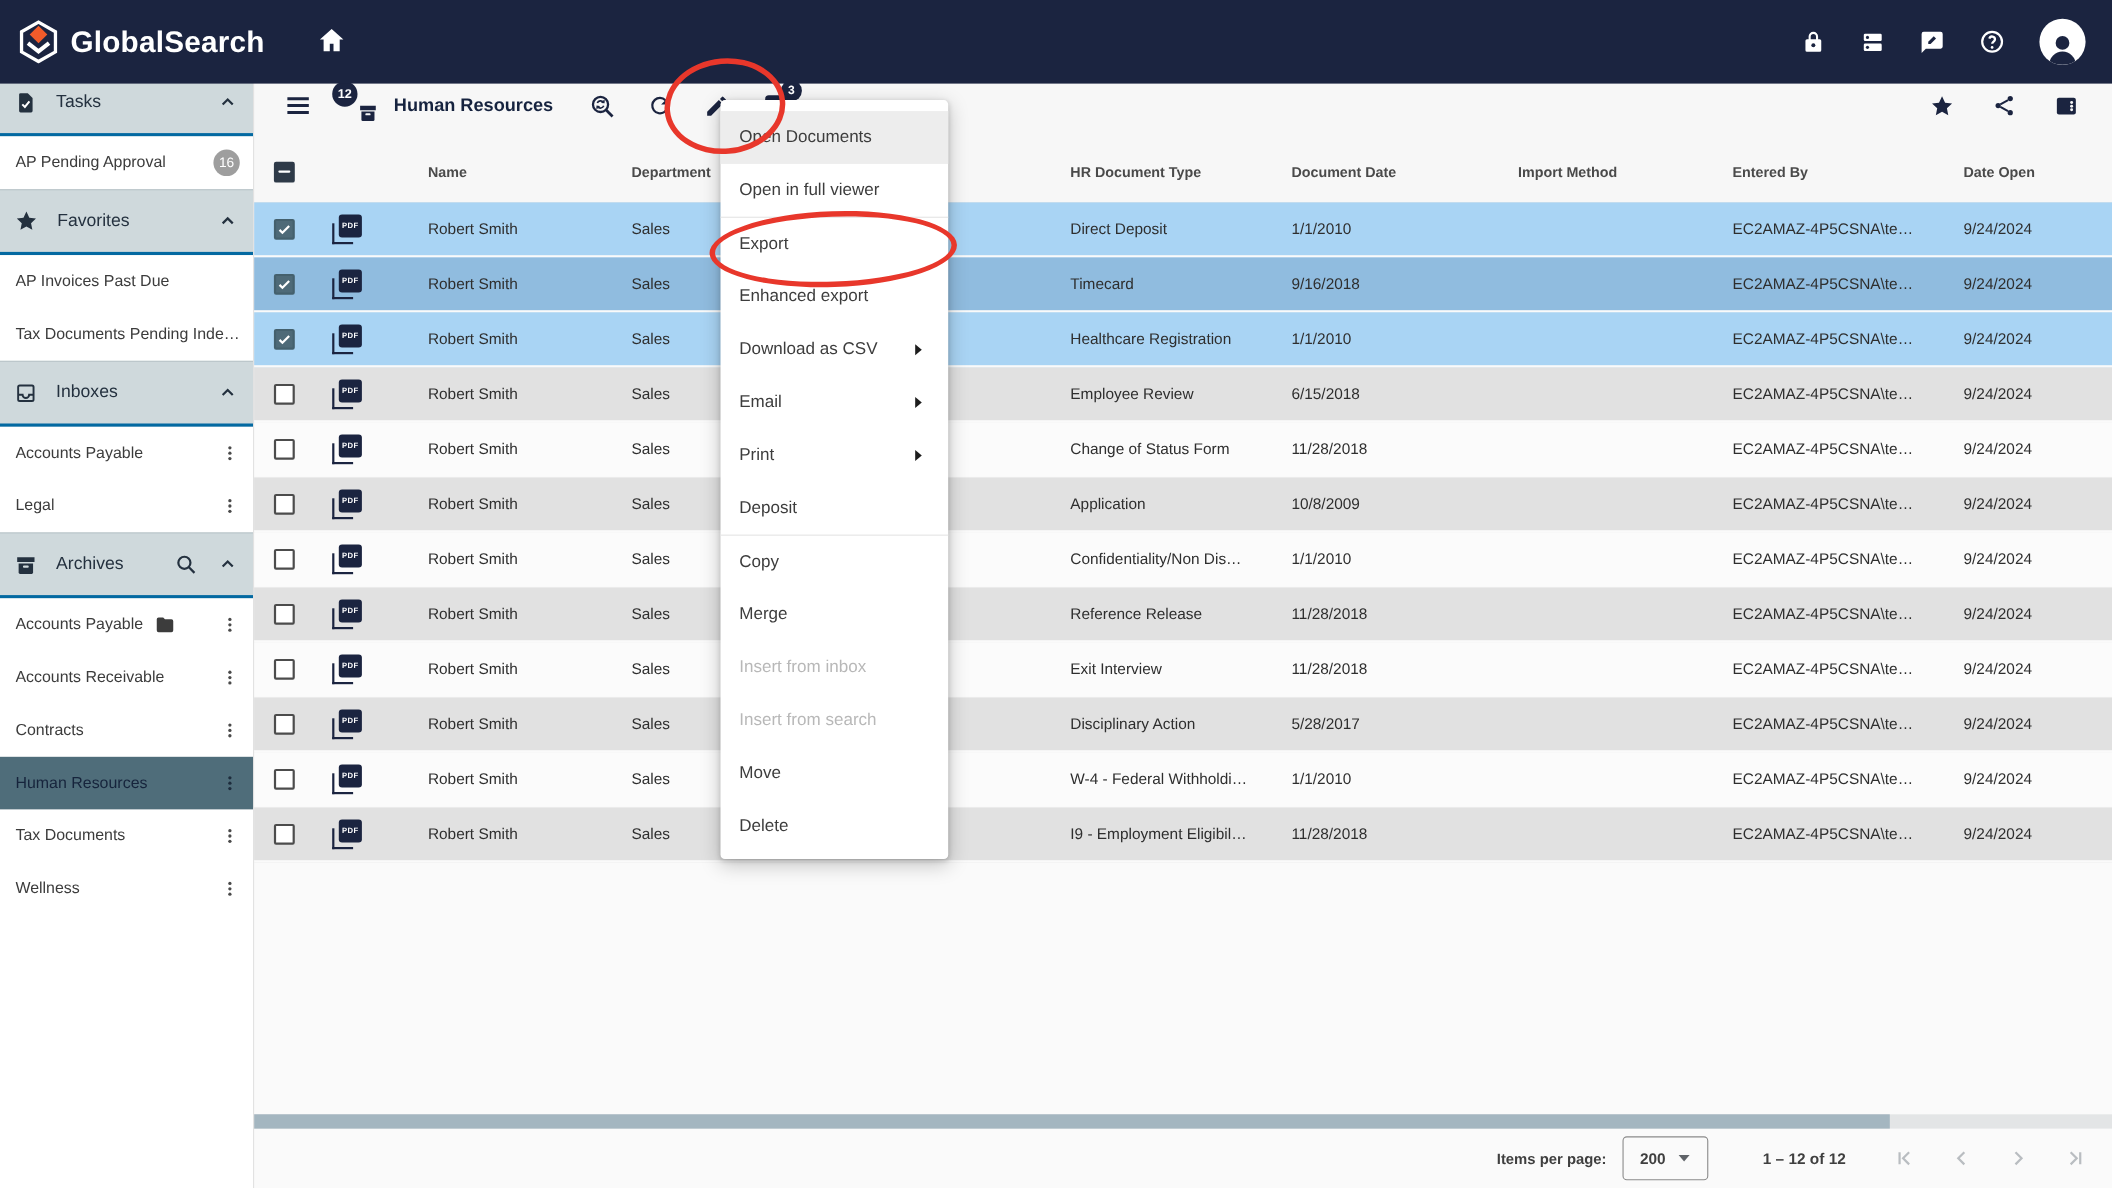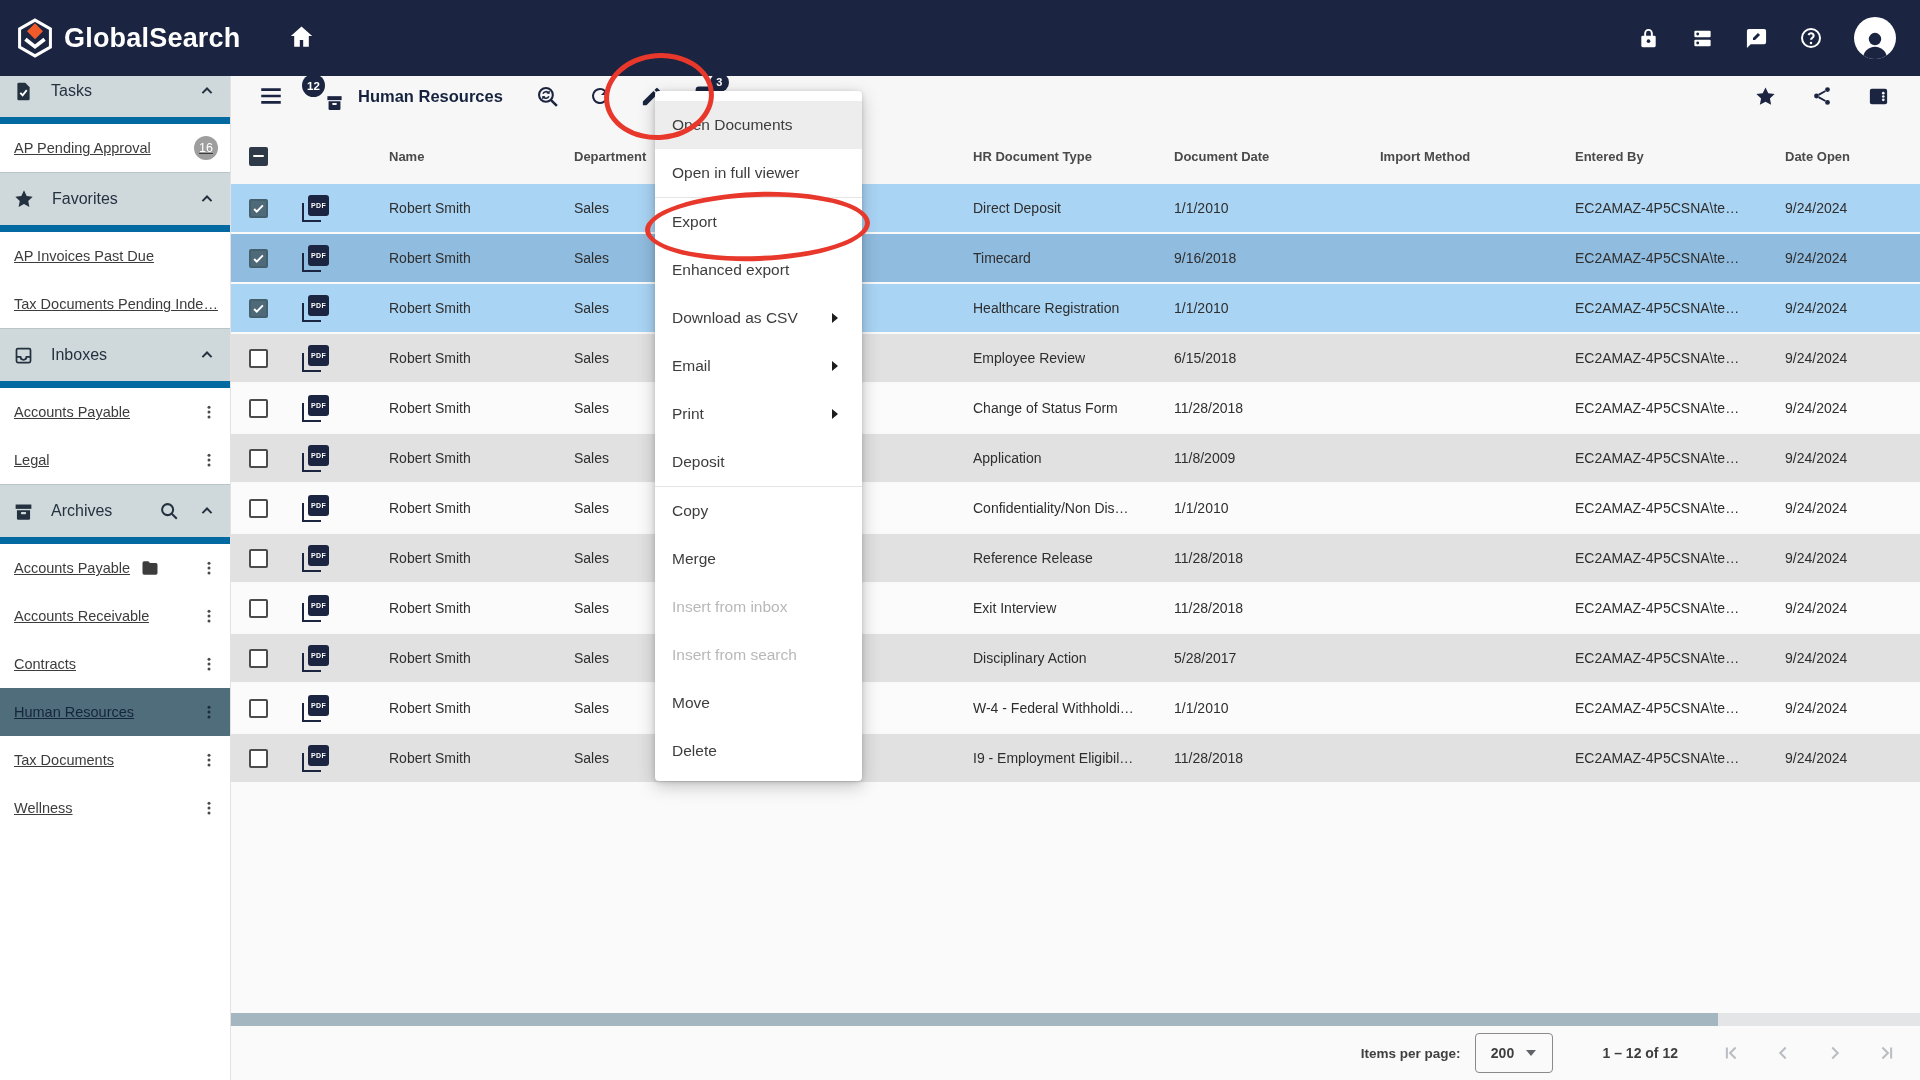--- a/index.html
+++ b/index.html
@@ -11,25 +11,25 @@
   
   .topbar{position:absolute;left:0;top:0;right:0;height:76px;background:#1b2440;display:flex;align-items:center;color:#fff;z-index:10;}
   .logo{display:flex;align-items:center;gap:9px;padding-left:15px;}
   .logo-text{font-size:27px;font-weight:bold;letter-spacing:.2px;}
   .home-btn{margin-left:44px;background:none;border:none;color:#fff;cursor:pointer;padding:4px;}
   .top-icons{margin-left:auto;display:flex;align-items:center;gap:27px;padding-right:22px;color:#fff;}
   .avatar{width:42px;height:42px;border-radius:50%;background:#fff;display:flex;align-items:flex-end;justify-content:center;overflow:hidden;}
 
   
   .sidebar{position:absolute;left:0;top:64px;width:230px;bottom:0;background:#fff;border-right:1px solid #e2e2e2;z-index:5;}
-  .s-head{box-sizing:border-box;height:60px;background:#cfd9dc;border-top:1px solid #bac5c9;border-bottom:7px solid #0369a1;
+  .s-head{box-sizing:border-box;height:60px;background:#cfd9dc;border-top:1px solid #bac5c9;border-bottom:3px solid #0369a1;
           display:flex;align-items:center;gap:17px;padding:0 13px;color:#24313f;font-size:16px;cursor:pointer;}
   .s-head:first-child{border-top-color:transparent;}
   .s-head .push{margin-left:auto;}
-  .s-item{box-sizing:border-box;height:48px;display:flex;align-items:center;gap:10px;padding:0 12px 0 14px;font-size:14.5px;color:#3c3c3c;cursor:pointer;background:#fff;text-decoration:underline;}
+  .s-item{box-sizing:border-box;height:48px;display:flex;align-items:center;gap:10px;padding:0 12px 0 14px;font-size:14.5px;color:#3c3c3c;cursor:pointer;background:#fff;}
   .s-item.selected{background:#4f6d7a;color:#16243c;}
   .s-item .lbl{white-space:nowrap;overflow:hidden;}
   .badge-pill{margin-left:auto;min-width:24px;height:24px;border-radius:12px;background:#9e9e9e;color:#fff;font-size:12.5px;
               display:flex;align-items:center;justify-content:center;padding:0 4px;box-sizing:border-box;}
   .kebab{margin-left:auto;color:#4a4a4a;}
   .s-item.selected .kebab{color:#1d2c3c;}
 
   
   .main{position:absolute;left:230px;top:64px;right:0;bottom:0;background:#fafafa;}
   .toolbar{position:absolute;left:0;top:0;right:0;height:64px;background:#f7f7f7;display:flex;align-items:center;color:#1b2440;}
@@ -520,21 +520,21 @@
             <span class="cb"></span>
           </span>
           <span class="td c-pdf">
             <span class="pdficon">
               <span class="pg">PDF</span>
             </span>
           </span>
           <span class="td c-name">Robert Smith</span>
           <span class="td c-dept">Sales</span>
           <span class="td c-type">Application</span>
-          <span class="td c-date">11/8/2009</span>
+          <span class="td c-date">10/8/2009</span>
           <span class="td c-import"></span>
           <span class="td c-entered">EC2AMAZ-4P5CSNA\te…</span>
           <span class="td c-filed">9/24/2024</span>
         </div>
         <div class="row even">
           <span class="td c-check">
             <span class="cb"></span>
           </span>
           <span class="td c-pdf">
             <span class="pdficon">

